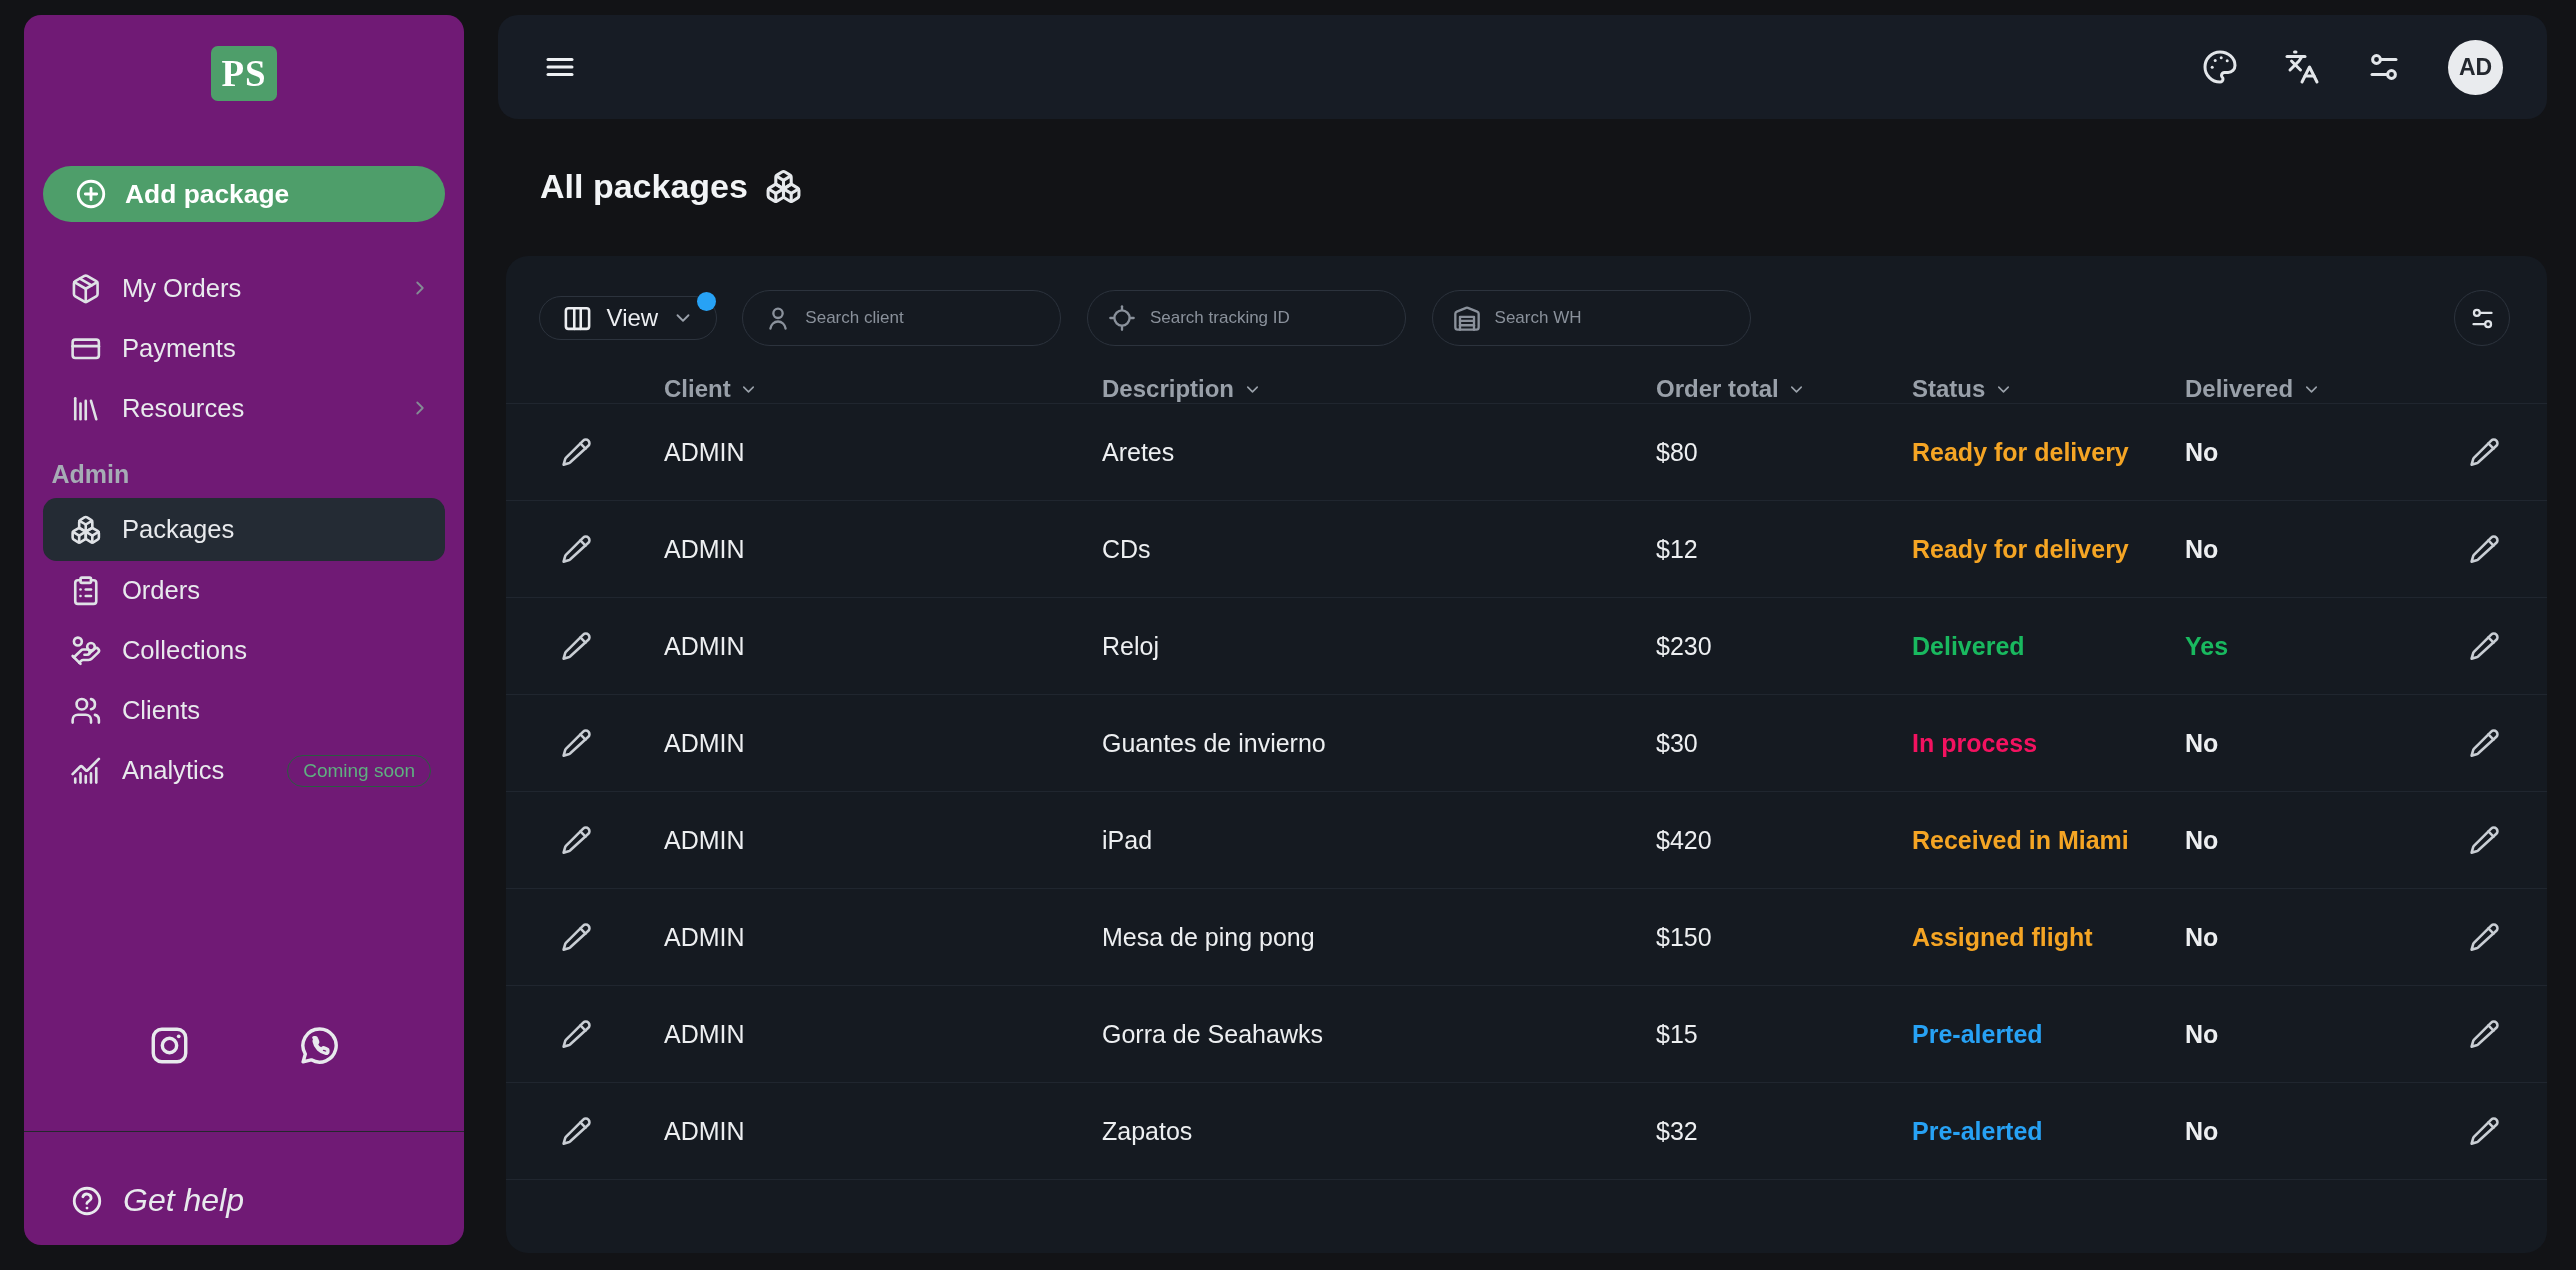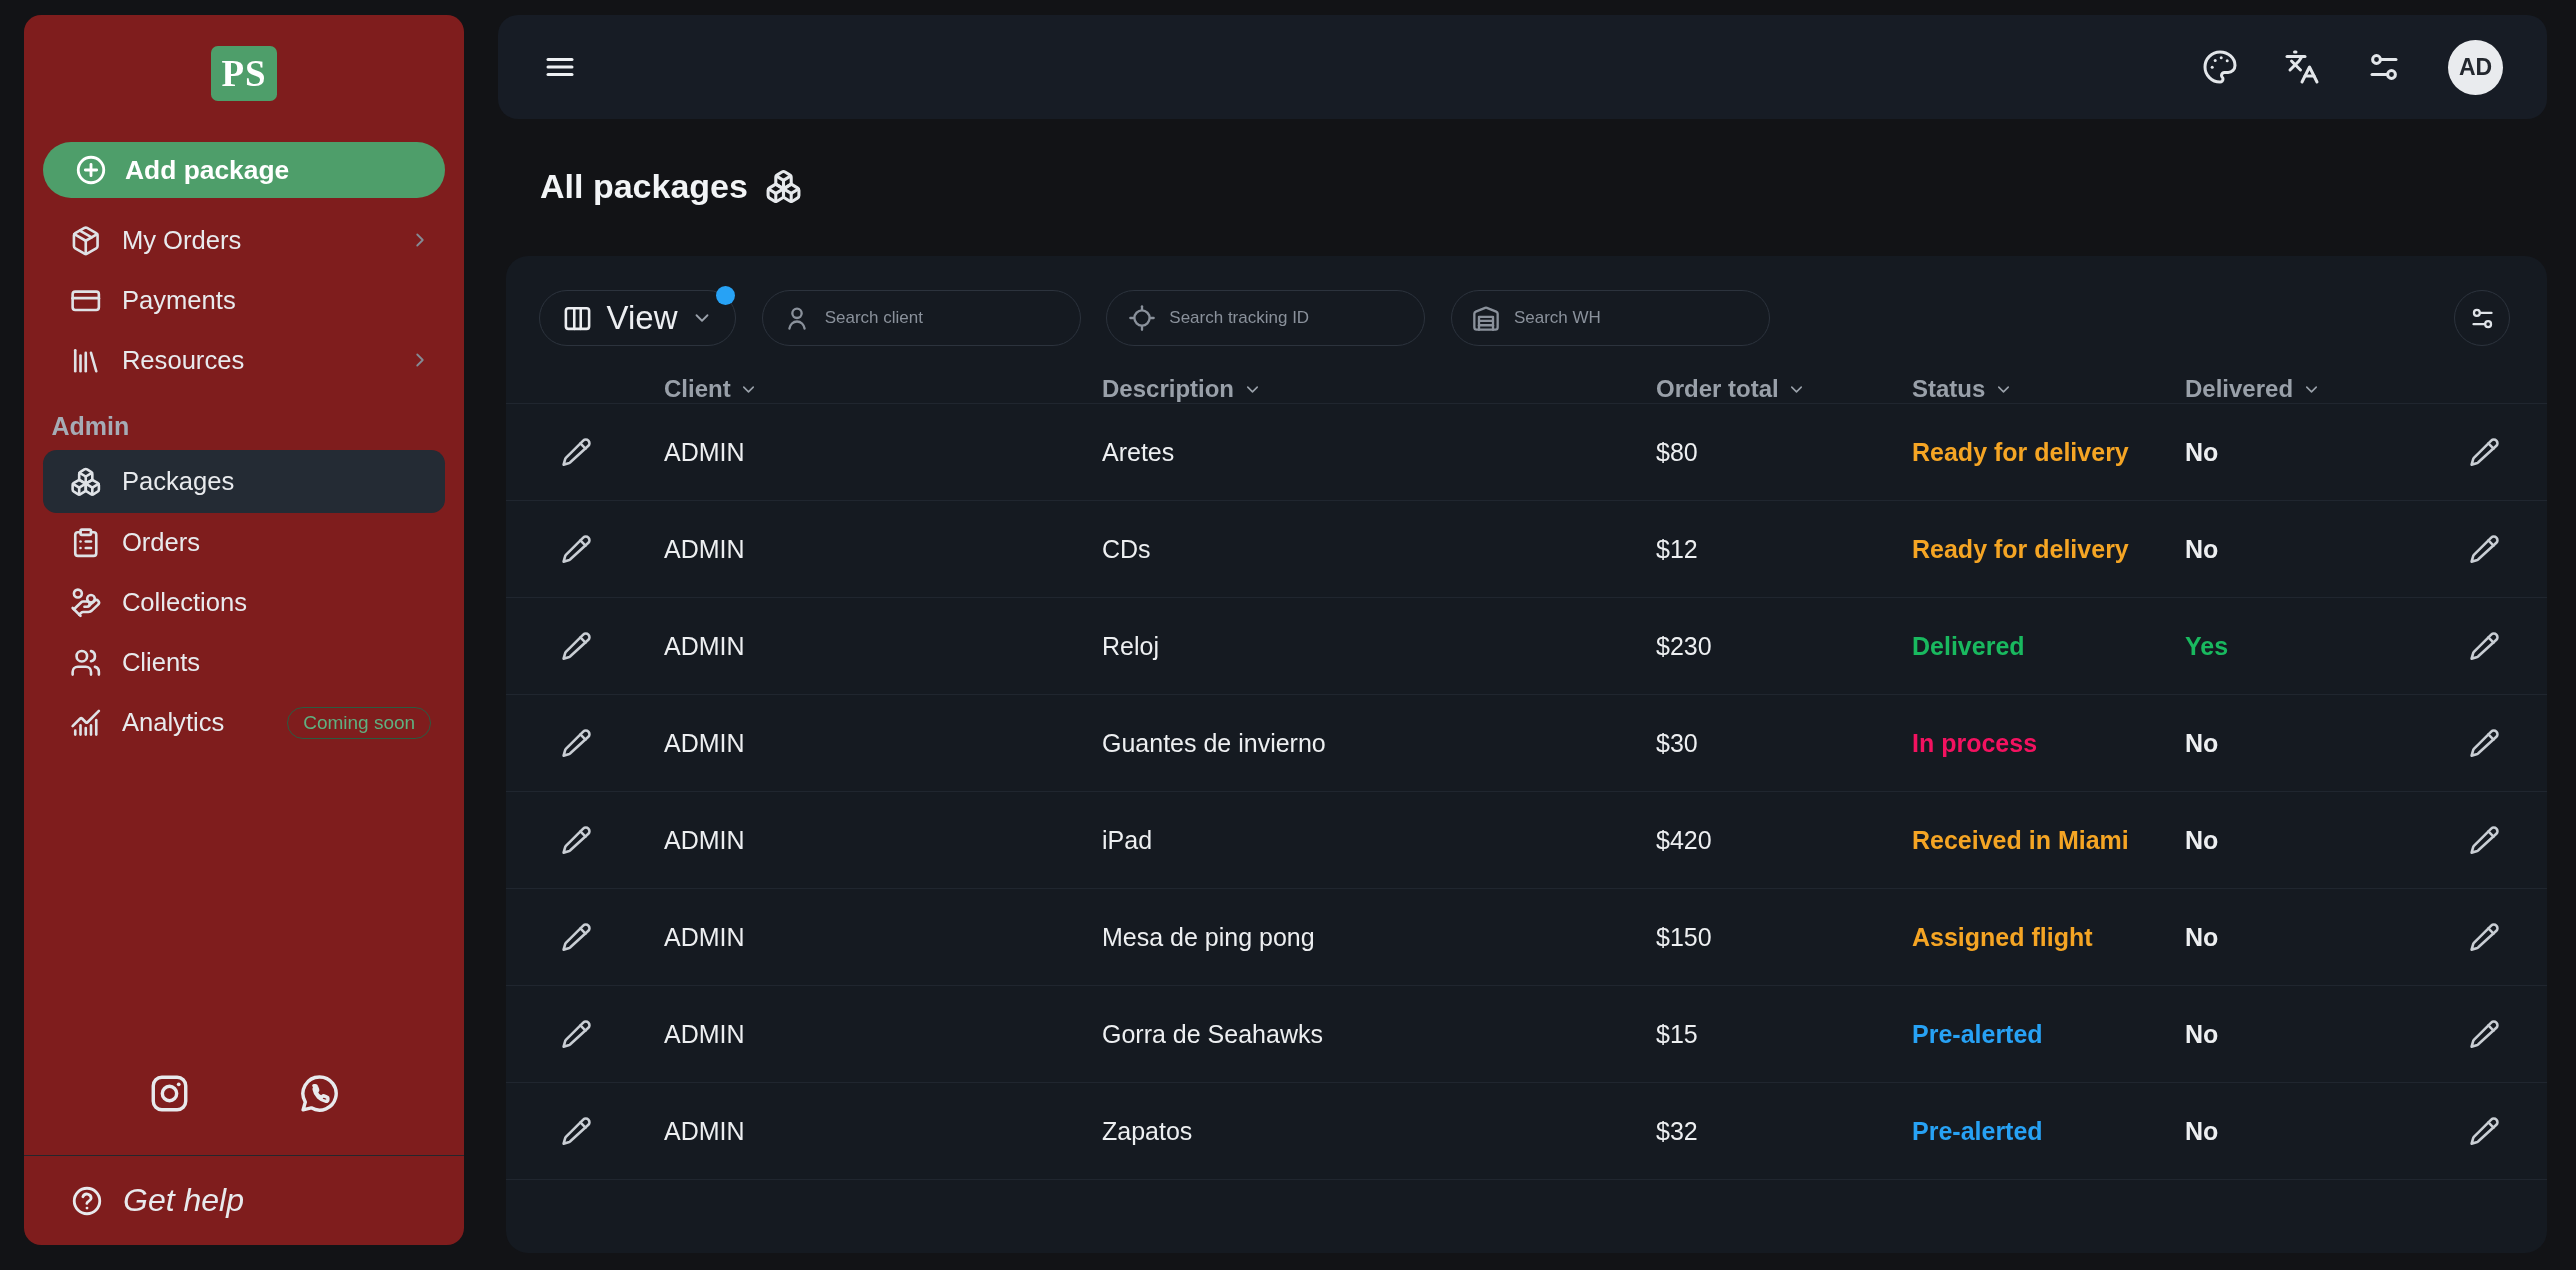--- a/index.html
+++ b/index.html
@@ -8,22 +8,23 @@
     background:#121316;
     font-family:"Liberation Sans", sans-serif;
     color:#eceef1;
     position:relative;
   }
   svg.ic { display:block; fill:none; stroke:currentColor; stroke-width:2; stroke-linecap:round; stroke-linejoin:round; }
 
   
   .sidebar {
     position:absolute; left:24px; top:15.3px; width:440px; height:1230px;
-    background:#7f1d1d; border-radius:17px; display:flex; flex-direction:column;
+    background:#701a75; border-radius:17px; display:flex; flex-direction:column;
     padding:31px 19px 0 19px;
+    gap:24px;
   }
   .logo { width:66px; height:55px; background:#4e9e6a; border-radius:6.8px;
     margin:0 auto; display:flex; align-items:center; justify-content:center;
     font-family:"Liberation Serif", serif; font-weight:bold; font-size:37px; color:#fff; letter-spacing:0.9px;}
   .add-btn { margin-top:41px; height:56px; border-radius:28px; background:#4e9e6a; border:none;
     display:flex; align-items:center; gap:17px; padding:0 0 0 31px; cursor:pointer;
     color:#fff; font-size:26.4px; font-weight:700; font-family:inherit;}
   .add-btn svg { width:34px; height:34px; }
   .menu { margin-top:12px; }
   .mitem { height:60px; display:flex; align-items:center; gap:20.4px; padding:0 13.6px 0 27px;
@@ -52,22 +53,22 @@
 
   
   .page-title-row { position:absolute; left:506px; top:167px; display:flex; align-items:center; gap:17px;margin-left:34px;}
   .page-title-row h1 { font-size:34px; font-weight:700; color:#f2f4f6; }
   .page-title-row svg { width:37px; height:37px; color:#e6e9ec; }
 
   
   .card { position:absolute; left:506px; top:256px; width:2041px; height:997px;
     background:#151a21; border-radius:22px; overflow:hidden; display:flex; flex-direction:column;}
   .filterbar { display:flex; align-items:center; gap:25.6px; padding:34px 37px 0 33px; height:90px;}
-  .view-btn { position:relative; height:56px; border-radius:28px; border:1.7px solid #2c333d; background:transparent;
-    display:flex; align-items:center; gap:13.6px; padding:0 22px; color:#eceef1; font-size:33px; font-family:inherit; cursor:pointer;}
+  .view-btn { position:relative; height:44px; border-radius:28px; border:1.7px solid #2c333d; background:transparent;
+    display:flex; align-items:center; gap:13.6px; padding:0 22px; color:#eceef1; font-size:24px; font-family:inherit; cursor:pointer;}
   .view-btn svg.cols { width:31px; height:31px; }
   .view-btn svg.vchev { width:22px; height:22px; color:#9aa1ab;}
   .dot { position:absolute; top:-5.1px; right:0px; width:19px; height:19px; border-radius:50%; background:#27a2f5;}
   .search { height:56px; width:319px; border:1.7px solid #2c333d; border-radius:28px;
     display:flex; align-items:center; gap:13.6px; padding:0 20.4px; color:#8a919b;}
   .search svg { width:28px; height:28px; flex:0 0 auto;}
   .search input { border:none; outline:none; background:transparent; width:100%;
     font-size:17px; color:#3b82f6; font-family:inherit;}
   .search input::placeholder { color:#8a919b; }
   .filter-spacer { flex:1; }

